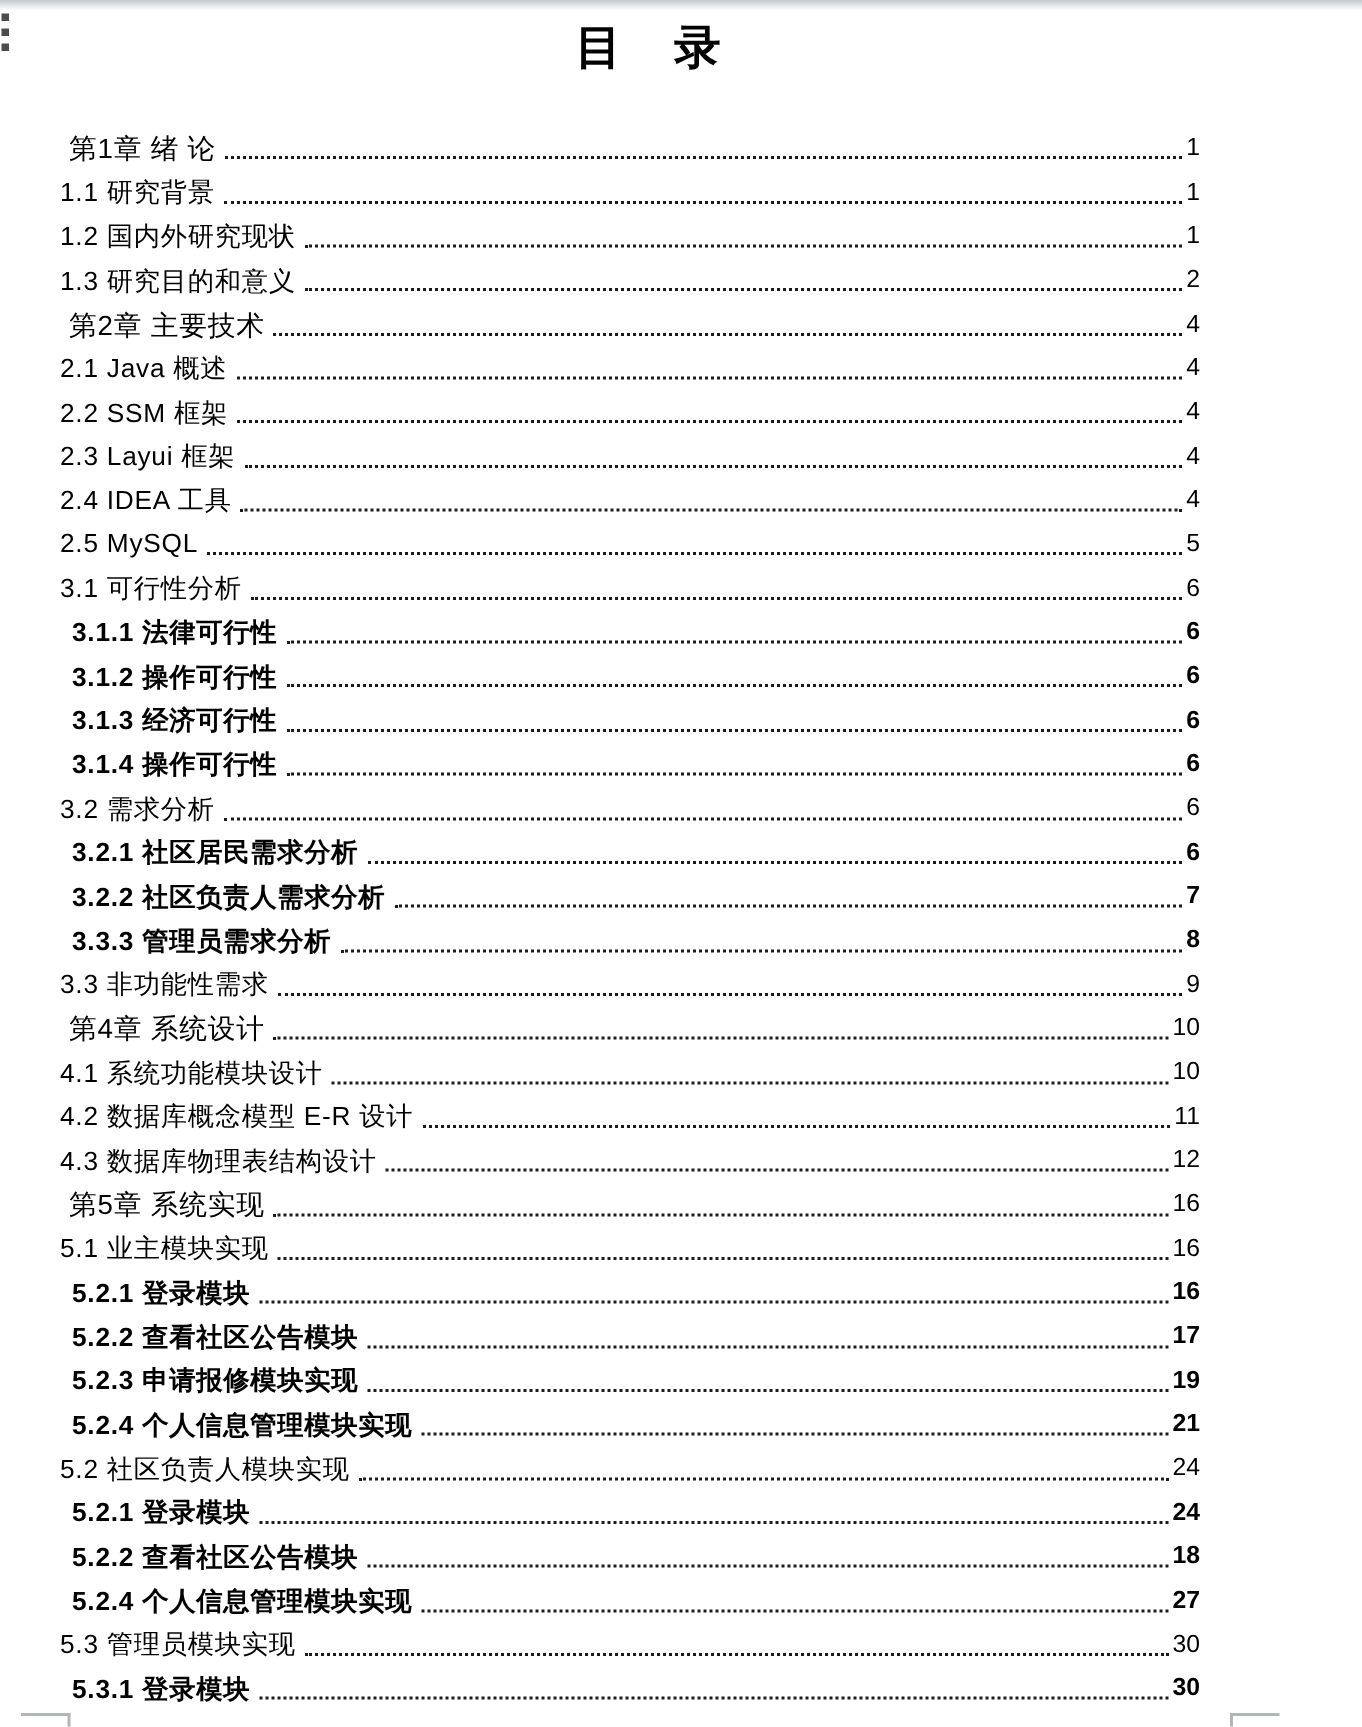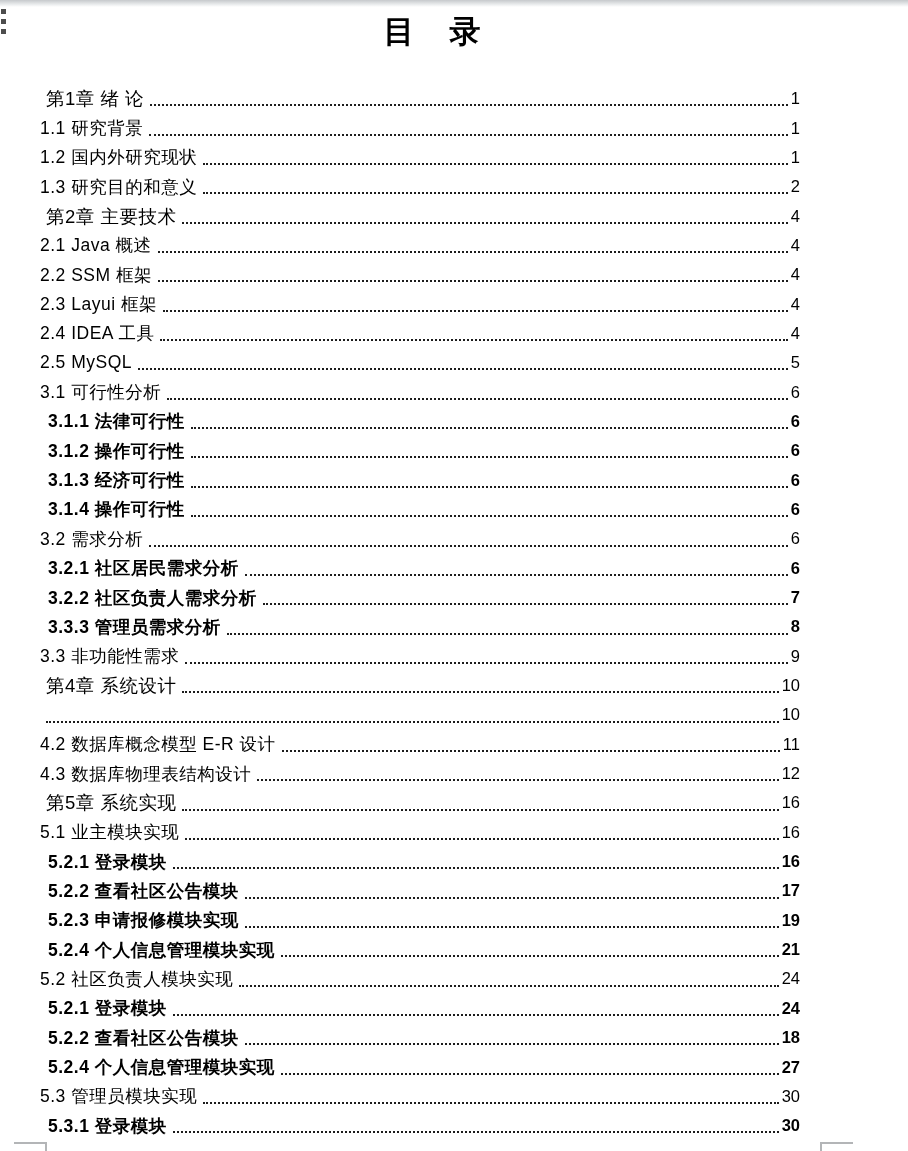--- a/index.html
+++ b/index.html
@@ -202,20 +202,21 @@
       <span class="toc-label">3.3 非功能性需求</span>
       <span class="toc-leader"></span>
       <span class="toc-page">9</span>
     </div>
     <div class="toc-row lvl-1">
       <span class="toc-label">第4章 系统设计</span>
       <span class="toc-leader"></span>
       <span class="toc-page">10</span>
     </div>
     <div class="toc-row lvl-2">
+      <span class="toc-label">4.1 系统功能模块设计</span>
       <span class="toc-leader"></span>
       <span class="toc-page">10</span>
     </div>
     <div class="toc-row lvl-2">
       <span class="toc-label">4.2 数据库概念模型 E-R 设计</span>
       <span class="toc-leader"></span>
       <span class="toc-page">11</span>
     </div>
     <div class="toc-row lvl-2">
       <span class="toc-label">4.3 数据库物理表结构设计</span>

